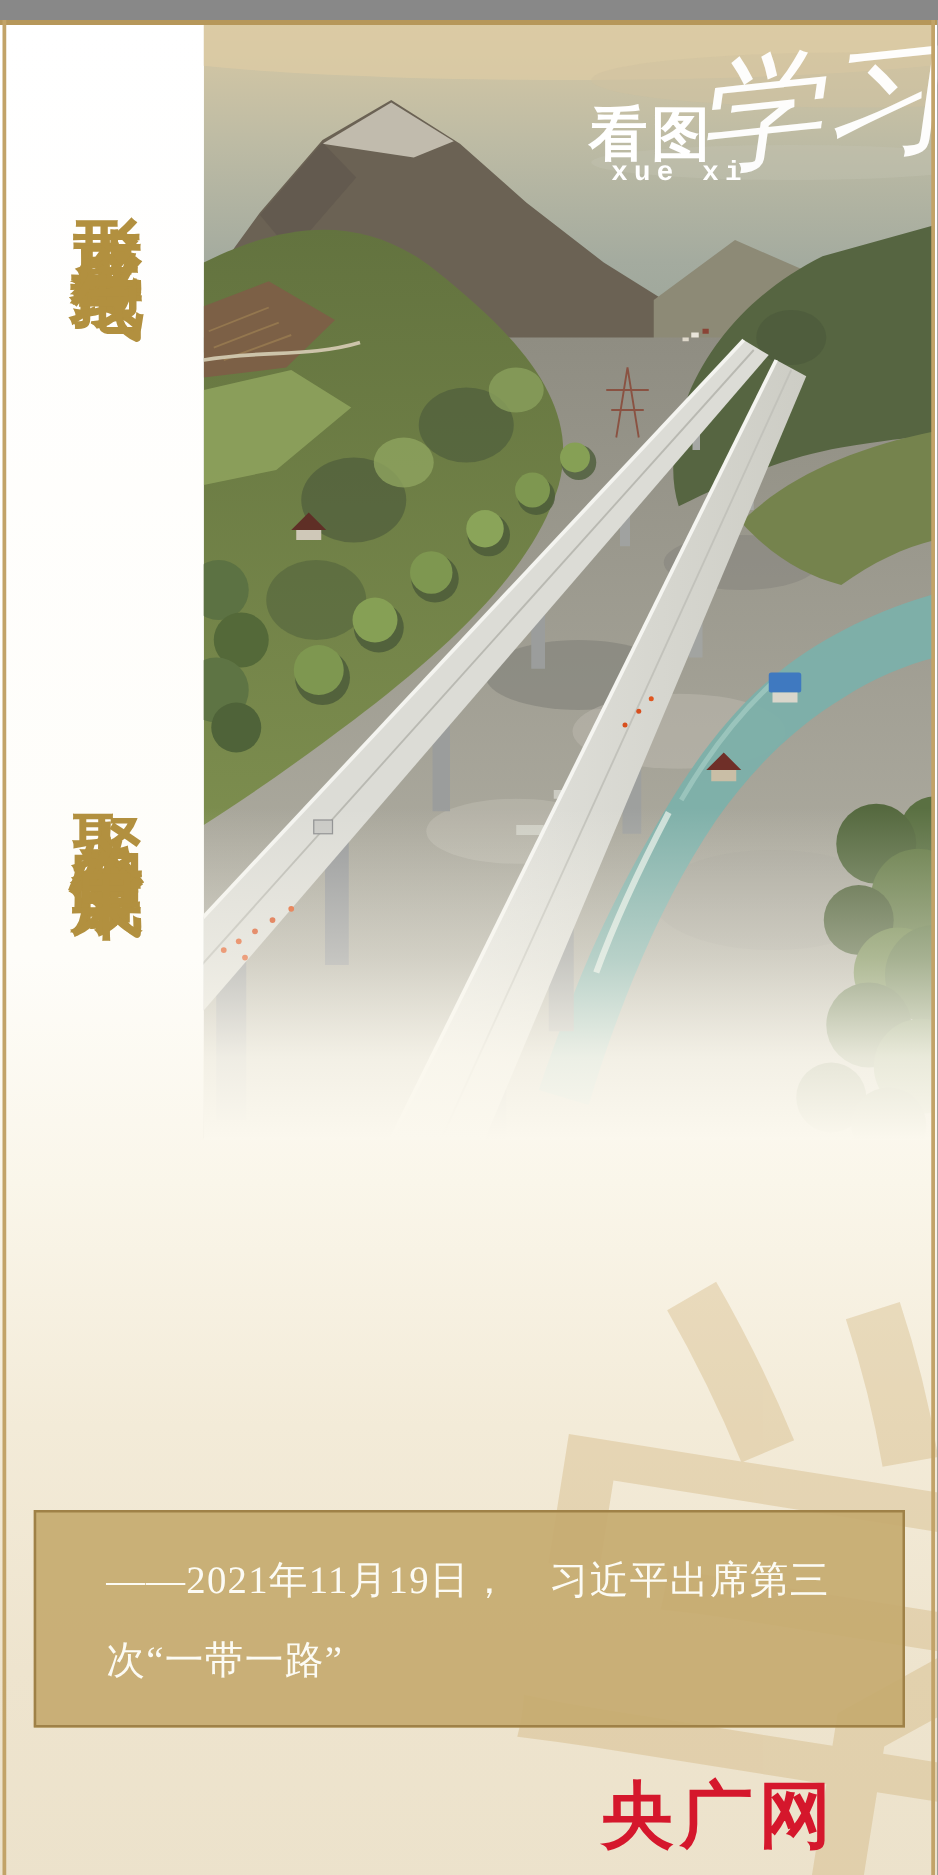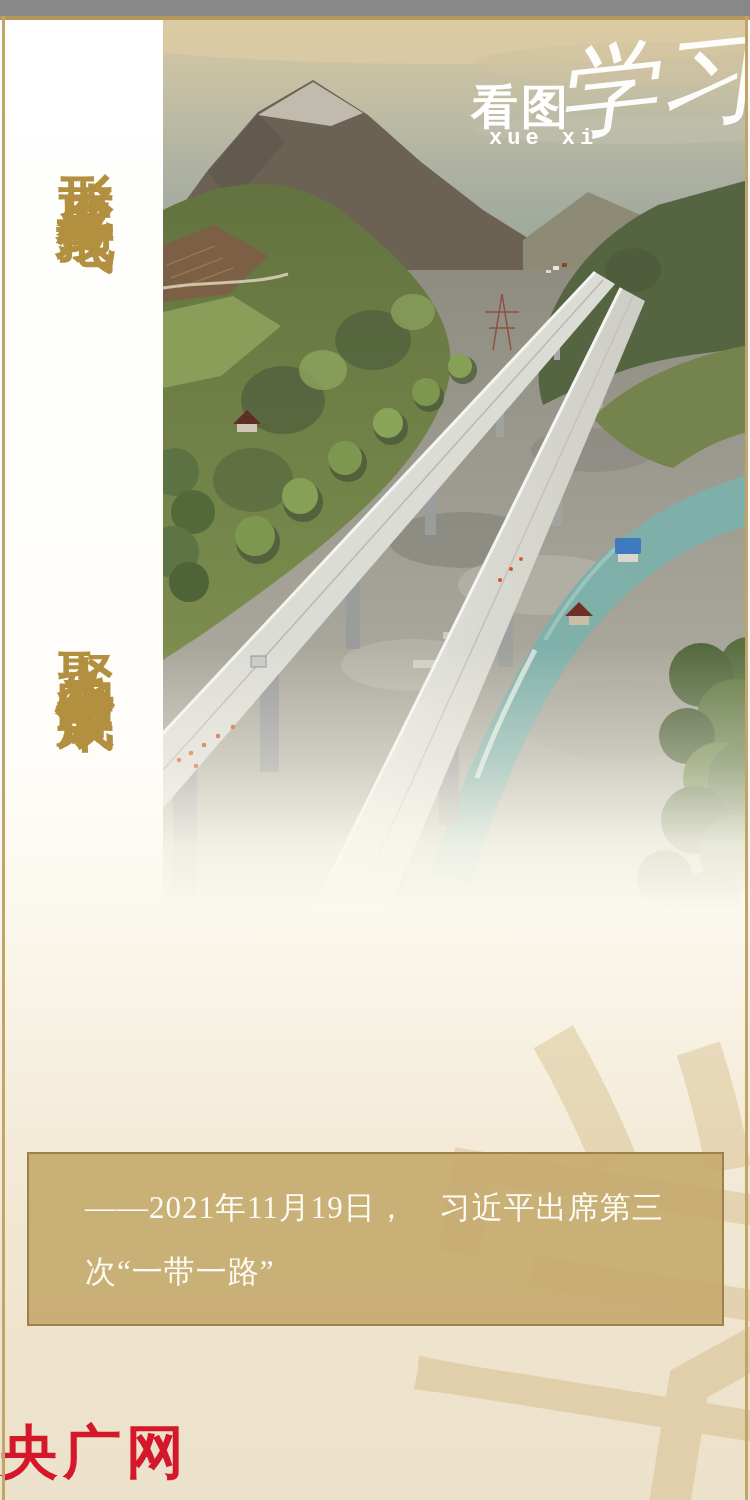--- a/index.html
+++ b/index.html
@@ -58,32 +58,32 @@
 
   
   .watermark{
     position:absolute;left:408px;top:1010px;z-index:1;
     font-family:"DejaVu Serif",serif;font-size:600px;line-height:1;
     color:#c29a52;opacity:0.26;transform:rotate(9deg);
   }
 
   
   .attr-box{
-    position:absolute;left:27px;top:1136px;width:697px;height:174px;z-index:2;
+    position:absolute;left:27px;top:1192px;width:697px;height:174px;z-index:2;
     background:rgba(198,171,112,0.93);border:2px solid #9f8147;box-sizing:border-box;
   }
   .attr-line{
     display:block;margin-left:56px;margin-right:30px;color:#fcfbf4;
     font-size:31px;line-height:64px;letter-spacing:1px;
   }
   .attr-line.first{margin-top:22px;}
 
   
   .footer-brand{
-    position:absolute;left:0;top:1398px;width:670px;z-index:2;text-align:left;
+    position:absolute;left:0;top:1398px;width:670px;z-index:2;text-align:right;
     font-family:"Liberation Sans",sans-serif;font-weight:bold;font-size:58px;letter-spacing:5px;color:#d5172c;
   }
 </style>
 </head>
 <body>
 
 <div class="poster">
 
   <div class="photo">
     <svg viewBox="0 0 585 891" preserveAspectRatio="none">

